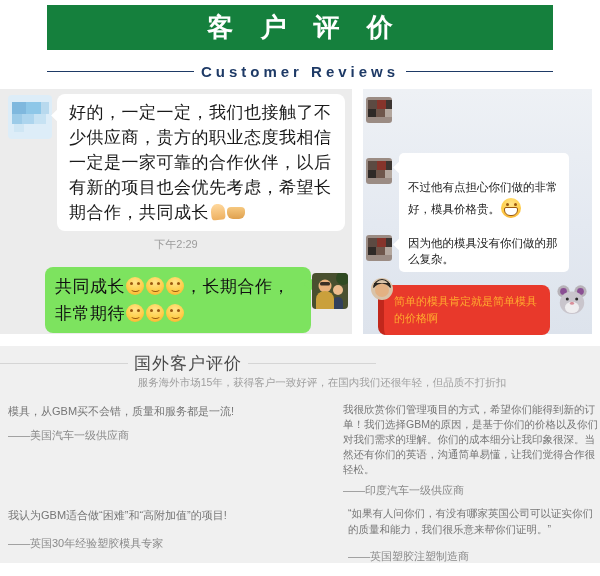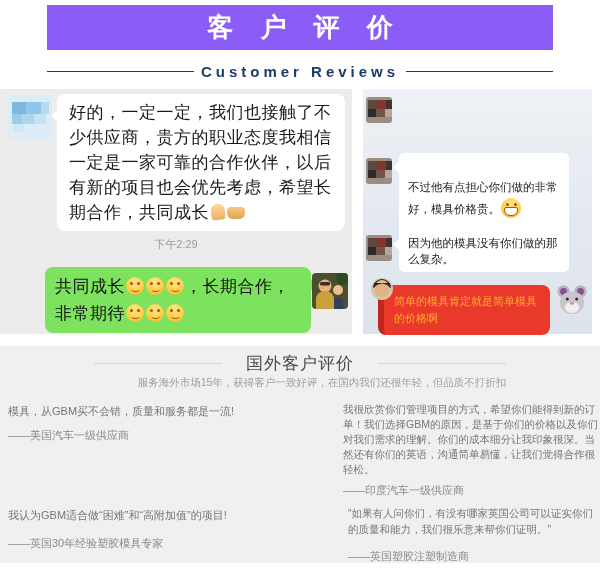--- a/index.html
+++ b/index.html
@@ -1,21 +1,21 @@
 <!DOCTYPE html>
 <html><head>
 <meta charset="utf-8">
 <style>
   * { margin:0; padding:0; box-sizing:border-box; }
   body { background:#fff; font-family:"Liberation Sans","DejaVu Sans",sans-serif; }
   .page { position:relative; width:600px; height:576px; background:#fff; overflow:hidden; }
 
   
   .banner { position:absolute; left:47px; top:5px; width:506px; height:45px;
-    background:#8b5cf6; display:flex; align-items:center; justify-content:center; }
+    background:#15803d; display:flex; align-items:center; justify-content:center; }
   .banner span { color:#fff; font-size:26px; font-weight:bold; letter-spacing:10px; text-indent:10px; }
   .subheader { position:absolute; left:47px; top:61px; width:506px; height:20px;
     display:flex; align-items:center; justify-content:center; gap:7px; }
   .subheader .line { flex:1; height:1px; background:#1e3a66; }
   .subheader .sub-text { color:#1e3a66; font-size:15px; font-weight:bold; letter-spacing:4px; white-space:nowrap; }
 
   
   .chat-left { position:absolute; left:0; top:89px; width:352px; height:245px; background:#ececec; }
   .chat-right { position:absolute; left:363px; top:89px; width:229px; height:245px;
     background:linear-gradient(180deg,#eef1f5 0%,#e4e9f1 55%,#dde3ec 100%); }
@@ -64,21 +64,21 @@
     border-radius:2px 2px 6px 6px; left:3px; top:9px; }
   .hand { display:inline-block; position:relative; vertical-align:-2px; margin-left:2px; }
   .hand-pray { width:14px; height:16px; background:linear-gradient(180deg,#ffd89d,#edb060);
     border-radius:45% 45% 25% 25%; transform:rotate(-6deg); }
   .hand-shake { width:18px; height:12px; background:linear-gradient(180deg,#f6c87f,#dfa14f);
     border-radius:4px 4px 6px 6px; vertical-align:-1px; }
 
   
   .reviews { position:absolute; left:0; top:346px; width:600px; height:217px; background:#f0f0f0; }
   .title-row { position:absolute; left:0; top:6px; width:100%; display:flex;
-    align-items:center; justify-content:center; gap:24px; }
+    align-items:center; justify-content:flex-start; gap:6px; }
   .title-row .tline { width:128px; height:1px; background:#d5d5d5; }
   .title-row h2 { font-size:17px; font-weight:normal; color:#4a4a4a; letter-spacing:1px; }
   .rv-subtitle { position:absolute; left:0; top:30px; width:100%; text-align:center;
     font-size:10.5px; color:#9e9e9e;padding-left:44px; }
   .quote { position:absolute; color:#757575; overflow-wrap:anywhere; }
   .source { position:absolute; color:#8a8a8a; }
   .q0 { left:8px; top:58px; width:292px; font-size:11px; }
   .s0 { left:8px; top:82px; font-size:11px; }
   .q1 { left:8px; top:162px; width:292px; font-size:11px; }
   .s1 { left:8px; top:190px; font-size:11px; }

